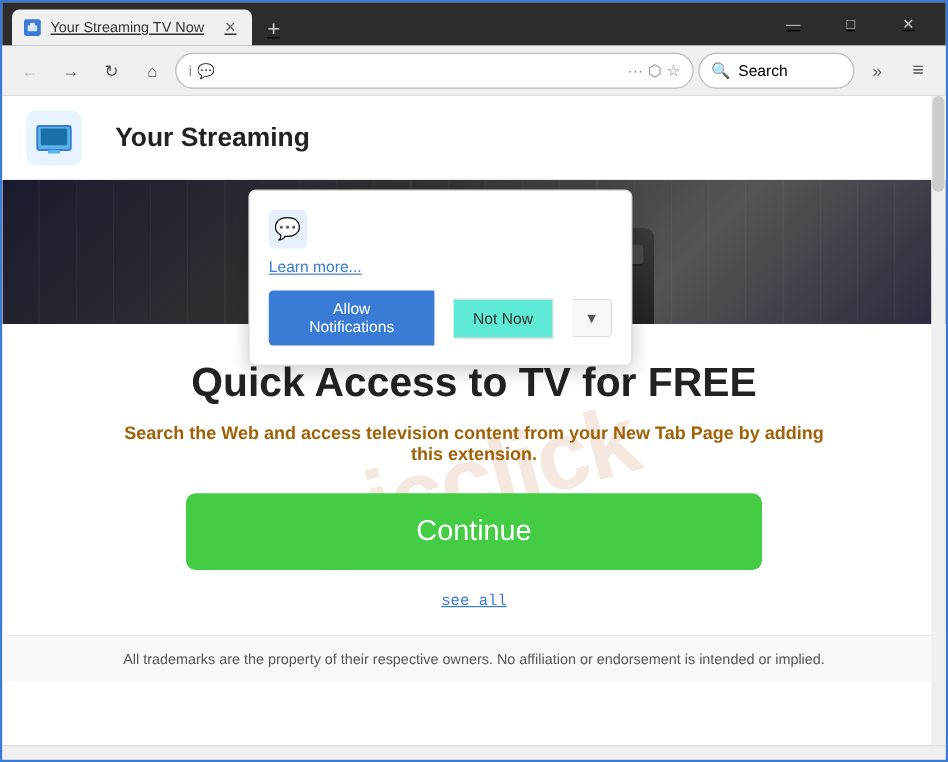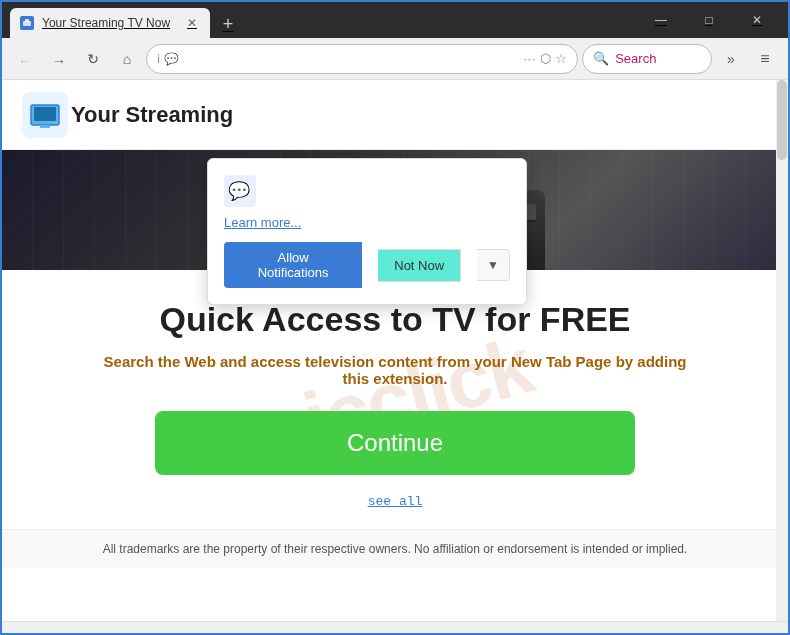--- a/index.html
+++ b/index.html
@@ -159,21 +159,21 @@
       border: 1px solid #bbb;
       border-radius: 15px;
       background: #fff;
       display: flex;
       align-items: center;
       padding: 0 10px;
       gap: 6px;
       width: 130px;
     }
     .search-icon-s { color: #888; font-size: 13px; }
-    .search-text { font-size: 13px; color: #be185d; }
+    .search-text { font-size: 13px; color: #000000; }
     .nav-more {
       width: 30px;
       height: 30px;
       display: flex;
       align-items: center;
       justify-content: center;
       border-radius: 4px;
       cursor: pointer;
       color: #555;
       font-size: 16px;
@@ -271,21 +271,21 @@
       position: relative;
       background: #fff;
     }
 
     
     .page-header {
       background: #fff;
       padding: 12px 20px;
       display: flex;
       align-items: center;
-      gap: 3px;
+      gap: 28px;
       border-bottom: 1px solid #eee;
       height: 70px;
     }
     .logo-icon {
       width: 46px;
       height: 46px;
       background: #e8f4ff;
       border-radius: 8px;
       display: flex;
       align-items: center;

